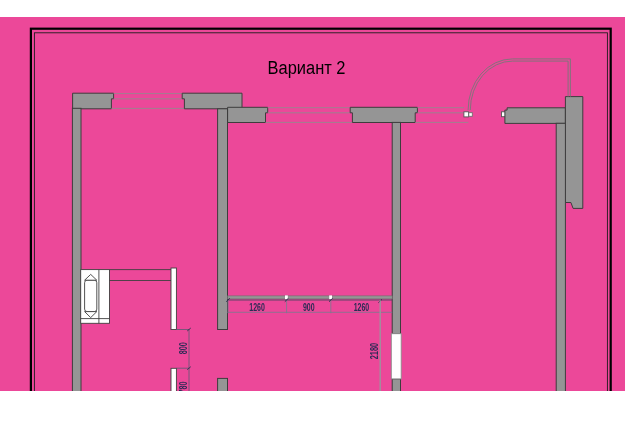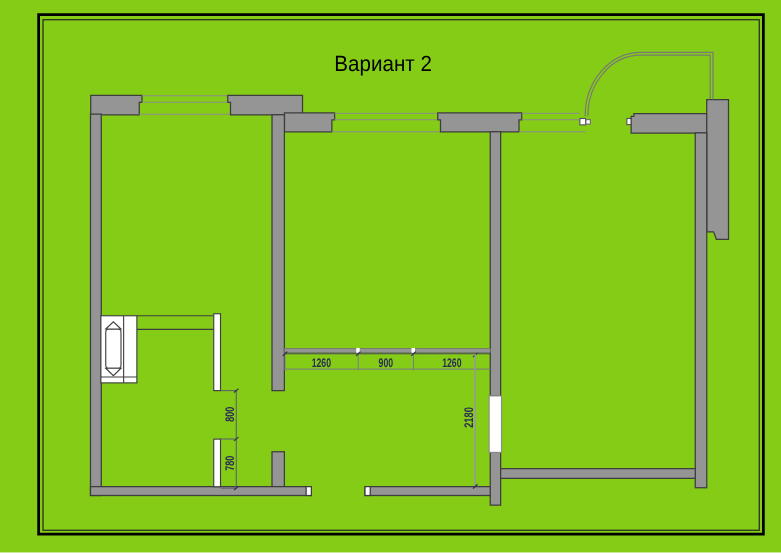--- a/index.html
+++ b/index.html
@@ -1,17 +1,17 @@
 <!DOCTYPE html>
 <html><head>
 <meta charset="utf-8">
 <style>
   html,body{margin:0;padding:0;background:#ffffff;}
-  #page{position:relative;width:625px;height:442px;background:#84cc16;overflow:hidden;
-        font-family:"Liberation Sans", sans-serif;}
+  #page{position:relative;width:625px;height:374px;background:#ec4899;overflow:hidden;
+        font-family:"Liberation Sans", sans-serif;margin-top:17px;}
   svg{position:absolute;left:0;top:0;}
   text{font-family:"Liberation Sans", sans-serif;}
 </style>
 </head>
 <body>
 <div id="page">
 <svg width="625" height="442" viewBox="0 0 625 442">
 
   <rect x="30.9" y="11.7" width="579.8" height="415.6" fill="none" stroke="#000000" stroke-width="2.2"></rect>
 

